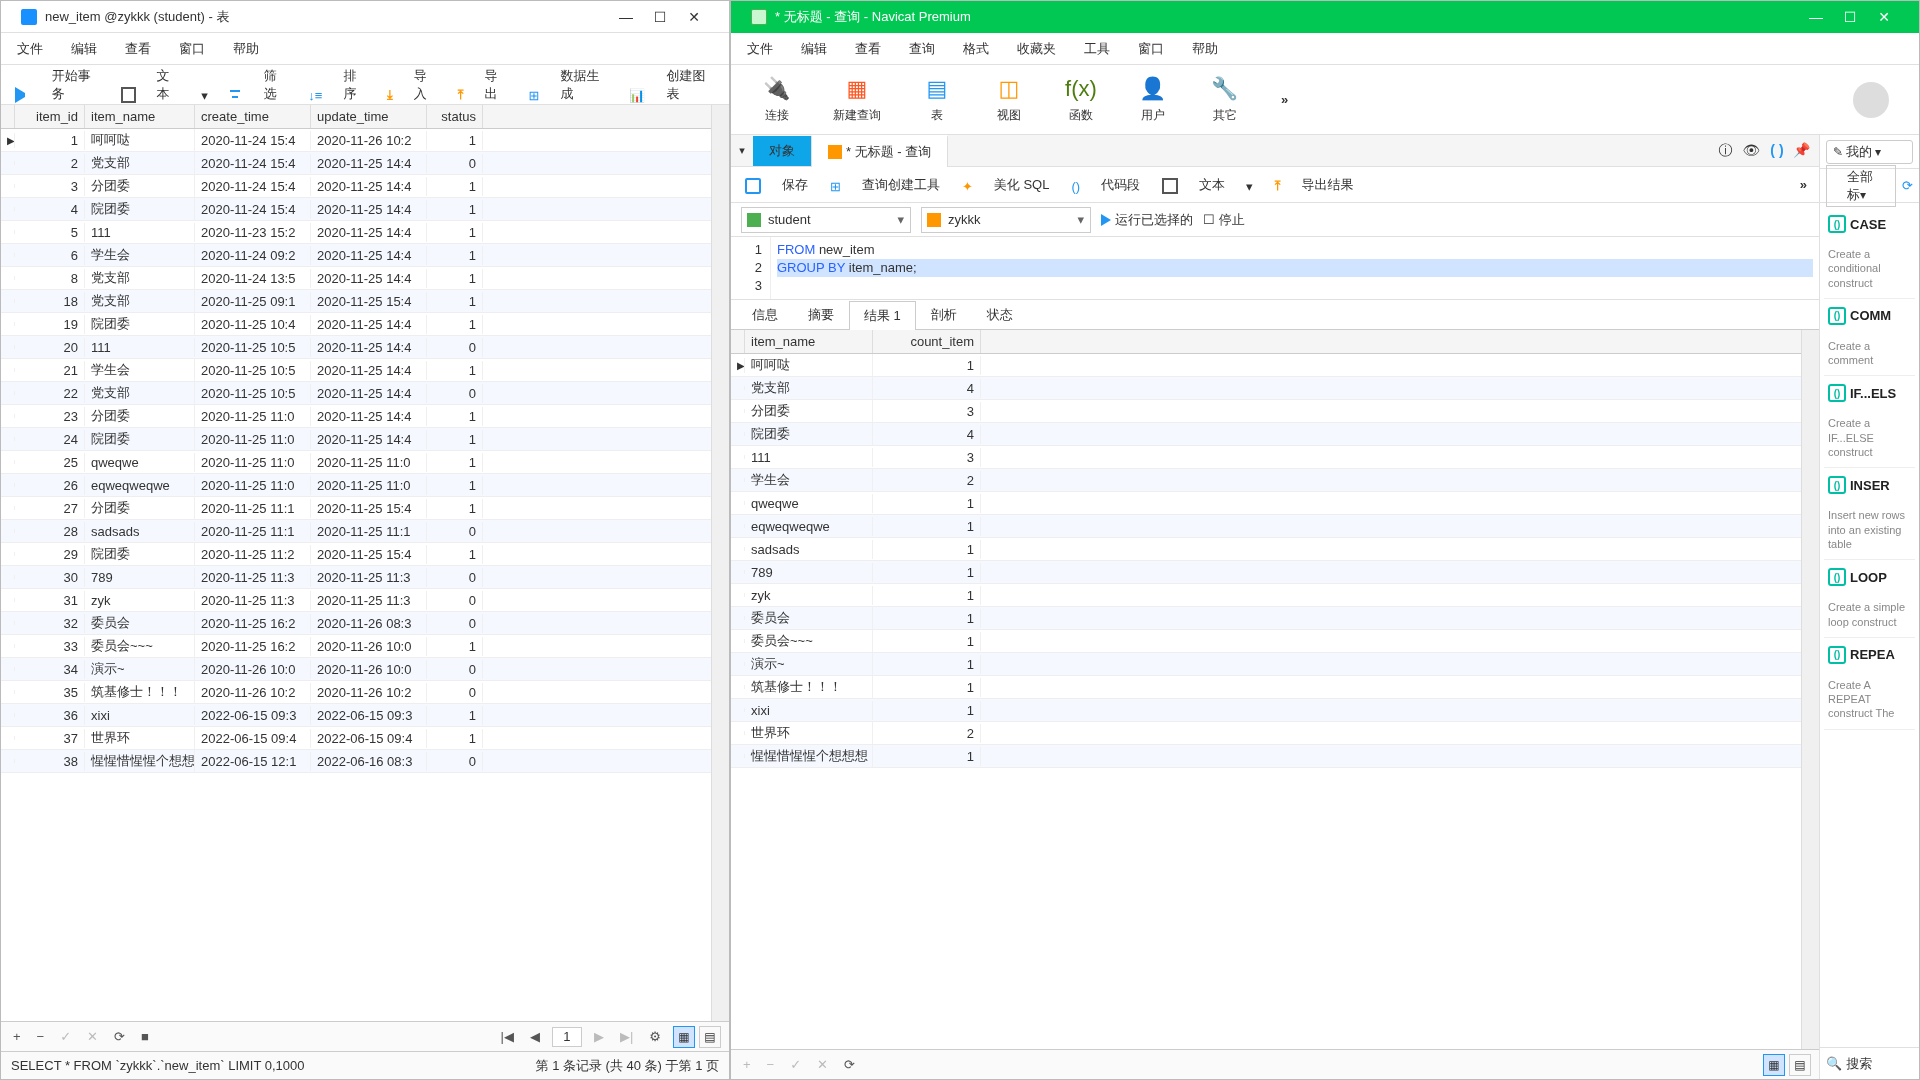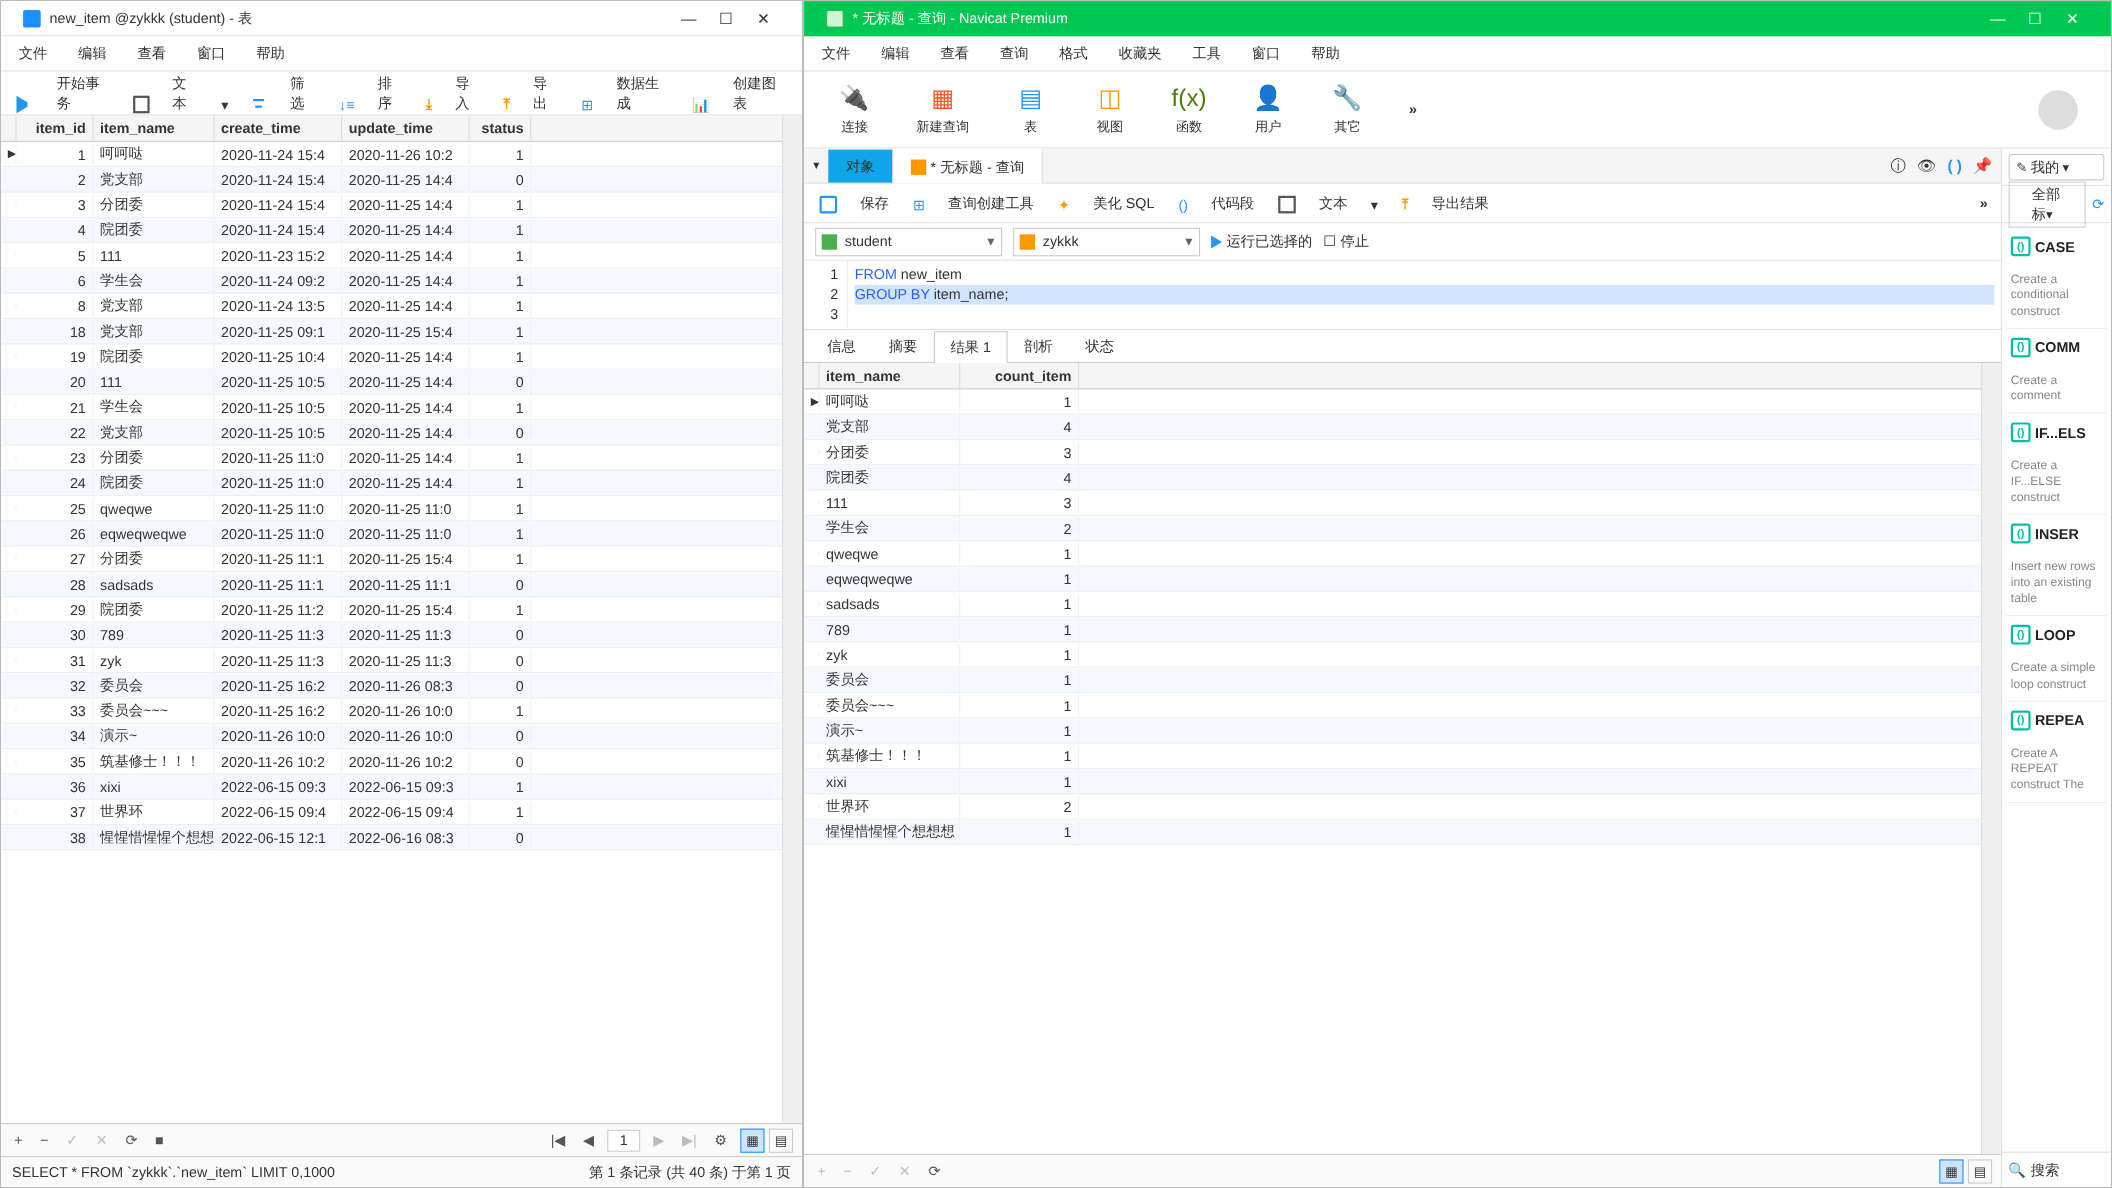--- a/index.html
+++ b/index.html
@@ -59,21 +59,21 @@
 .code{flex:1;padding:4px 6px;white-space:pre}
 .code div{height:18px;line-height:18px}
 .tok-kw{color:#2962ff}
 .tok-fn{color:#00897b}
 .sel-line{background:#d0e4ff}
 .restabs{height:30px;display:flex;align-items:end;border-bottom:1px solid #ccc;padding-left:6px;gap:0}
 .rtab{padding:5px 14px;cursor:pointer;border:1px solid transparent;border-bottom:none;font-size:13px}
 .rtab.active{background:#fff;border-color:#ccc;position:relative;top:1px}
 .grid{flex:1;overflow:auto;position:relative}
 .gridhead{display:flex;background:#f5f5f5;border-bottom:1px solid #ccc;position:sticky;top:0}
-.gridhead .gh{padding:4px 6px;border-right:1px solid #ddd;font-weight:bold;cursor:pointer}
+.gridhead .gh{padding:4px 6px;border-right:1px solid #ddd;font-weight:normal;cursor:pointer}
 .gridbody{}
 .grow{display:flex;border-bottom:1px solid #eee;height:23px;align-items:center}
 .grow.alt{background:#f5f9ff}
 .grow .gc{padding:2px 6px;border-right:1px solid #f0f0f0;overflow:hidden;white-space:nowrap}
 .rowmark{width:14px;text-align:center;color:#333;font-size:10px}
 .left-win .gh0,.left-win .gc0{width:70px;text-align:right}
 .left-win .gh1,.left-win .gc1{width:110px}
 .left-win .gh2,.left-win .gc2{width:116px}
 .left-win .gh3,.left-win .gc3{width:116px}
 .left-win .gh4,.left-win .gc4{width:56px;text-align:right}

